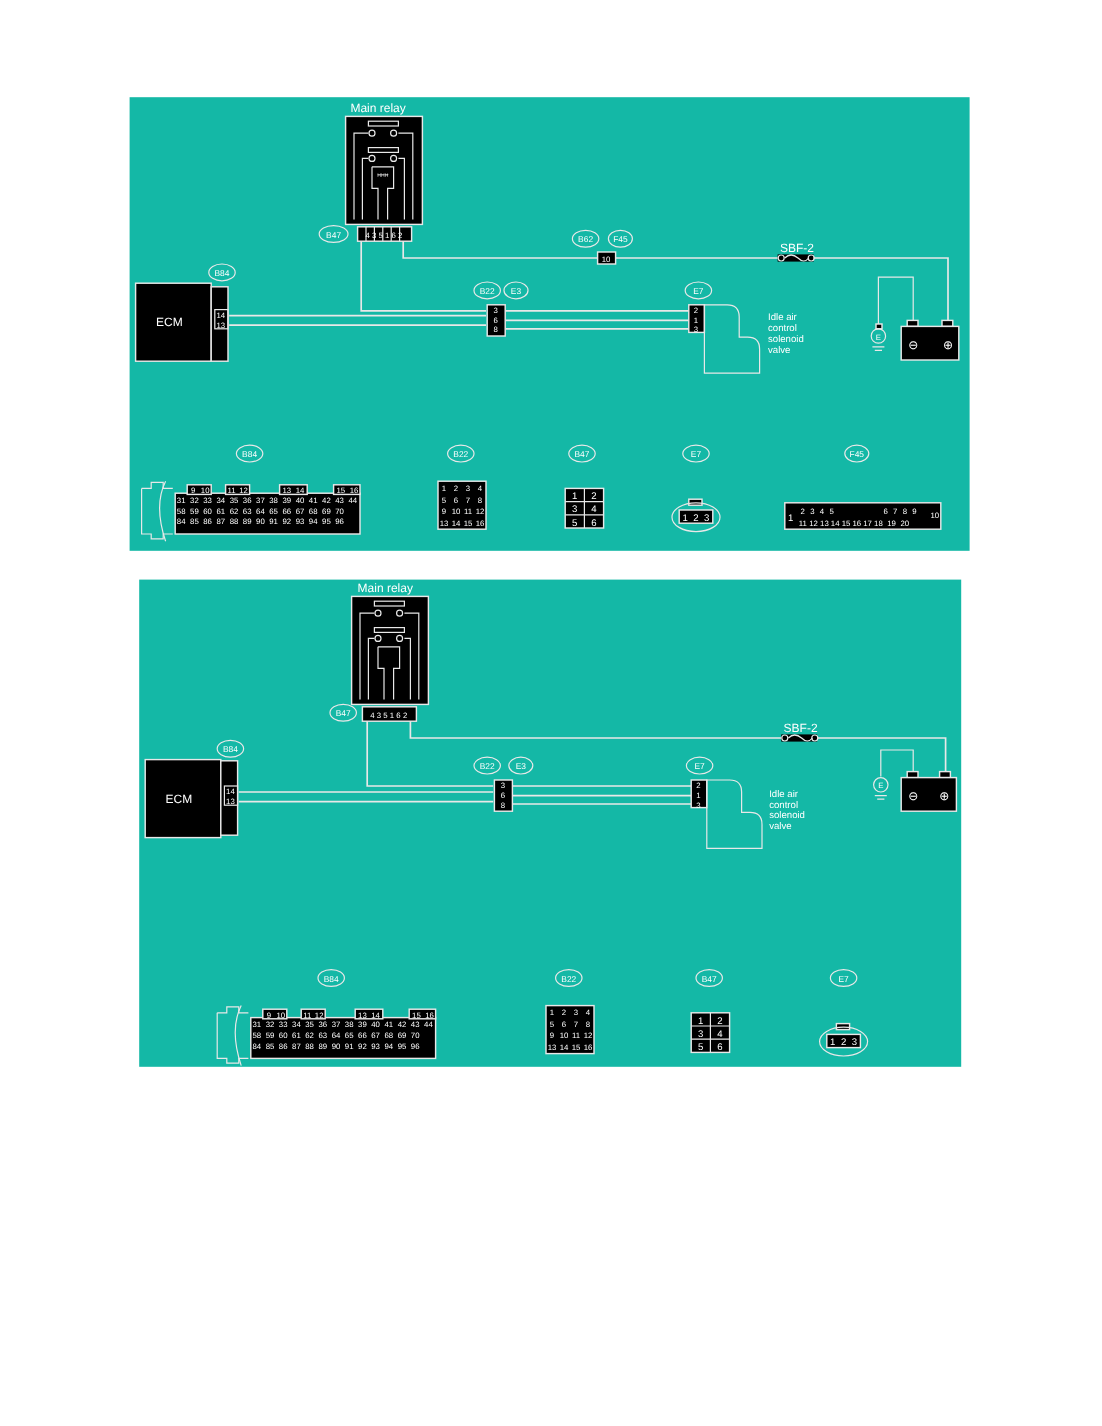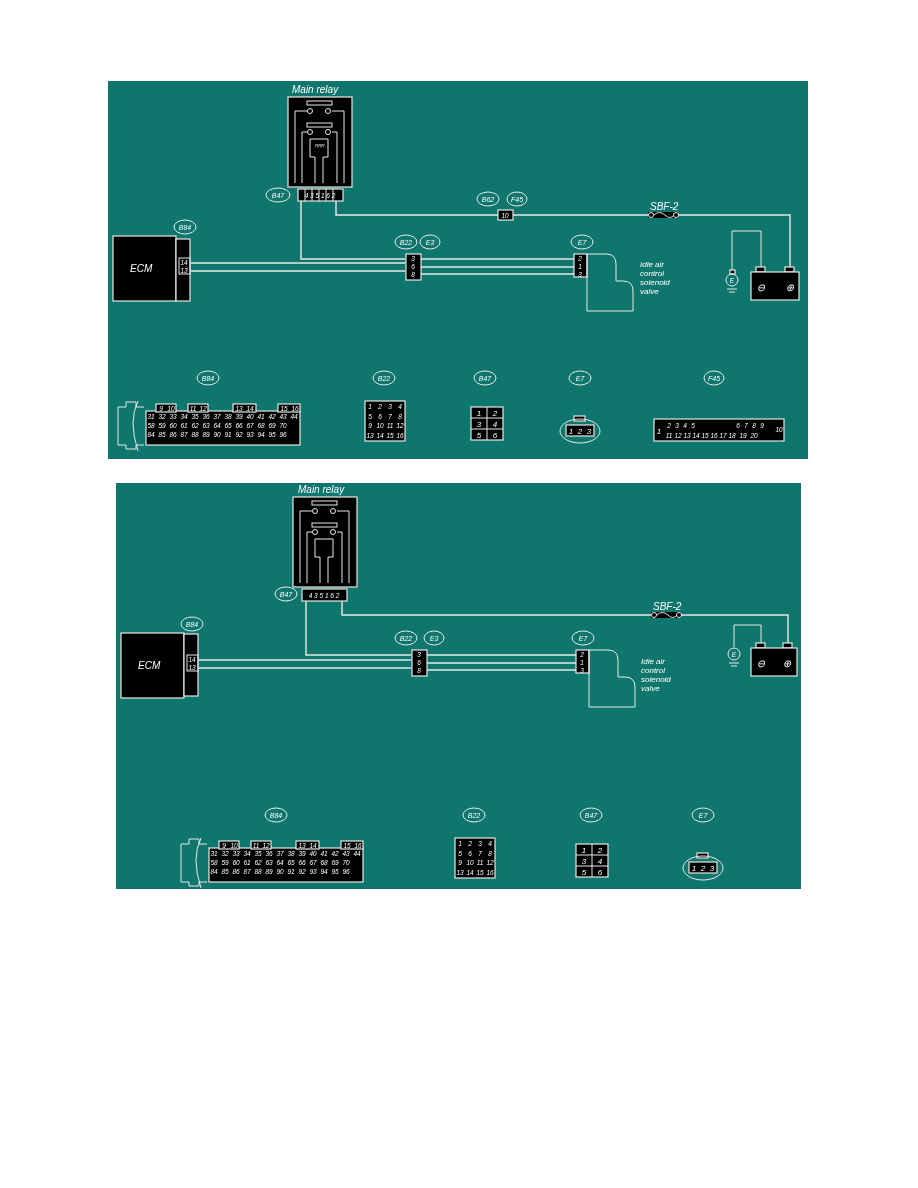--- a/index.html
+++ b/index.html
@@ -1,17 +1,17 @@
 <!DOCTYPE html>
 <html><head>
 <meta charset="utf-8">
 <style>
   html, body { margin: 0; padding: 0; background: #ffffff; }
   body { width: 918px; height: 1188px; position: relative; overflow: hidden; font-family: "Liberation Sans", sans-serif; }
-  .frame { position: absolute; background: #0f766e; font-style: italic; }
+  .frame { position: absolute; background: #14b8a6; }
   #frame1 { left: 108px; top: 81px; width: 700px; height: 378px; }
   #frame2 { left: 116px; top: 483px; width: 685px; height: 406px; }
   svg { display: block; width: 100%; height: 100%; }
   svg text { fill: #ffffff; font-family: "Liberation Sans", sans-serif; }
   .w { stroke: #e8e8e8; stroke-width: 1.4; fill: none; }
   .wt { stroke: #e8e8e8; stroke-width: 1; fill: none; }
   .bx { stroke: #e8e8e8; stroke-width: 1.2; fill: #000; }
   .lbl { font-size: 8px; }
   .pin { font-size: 8px; text-anchor: middle; }
   .pins { font-size: 6.5px; text-anchor: middle; }

